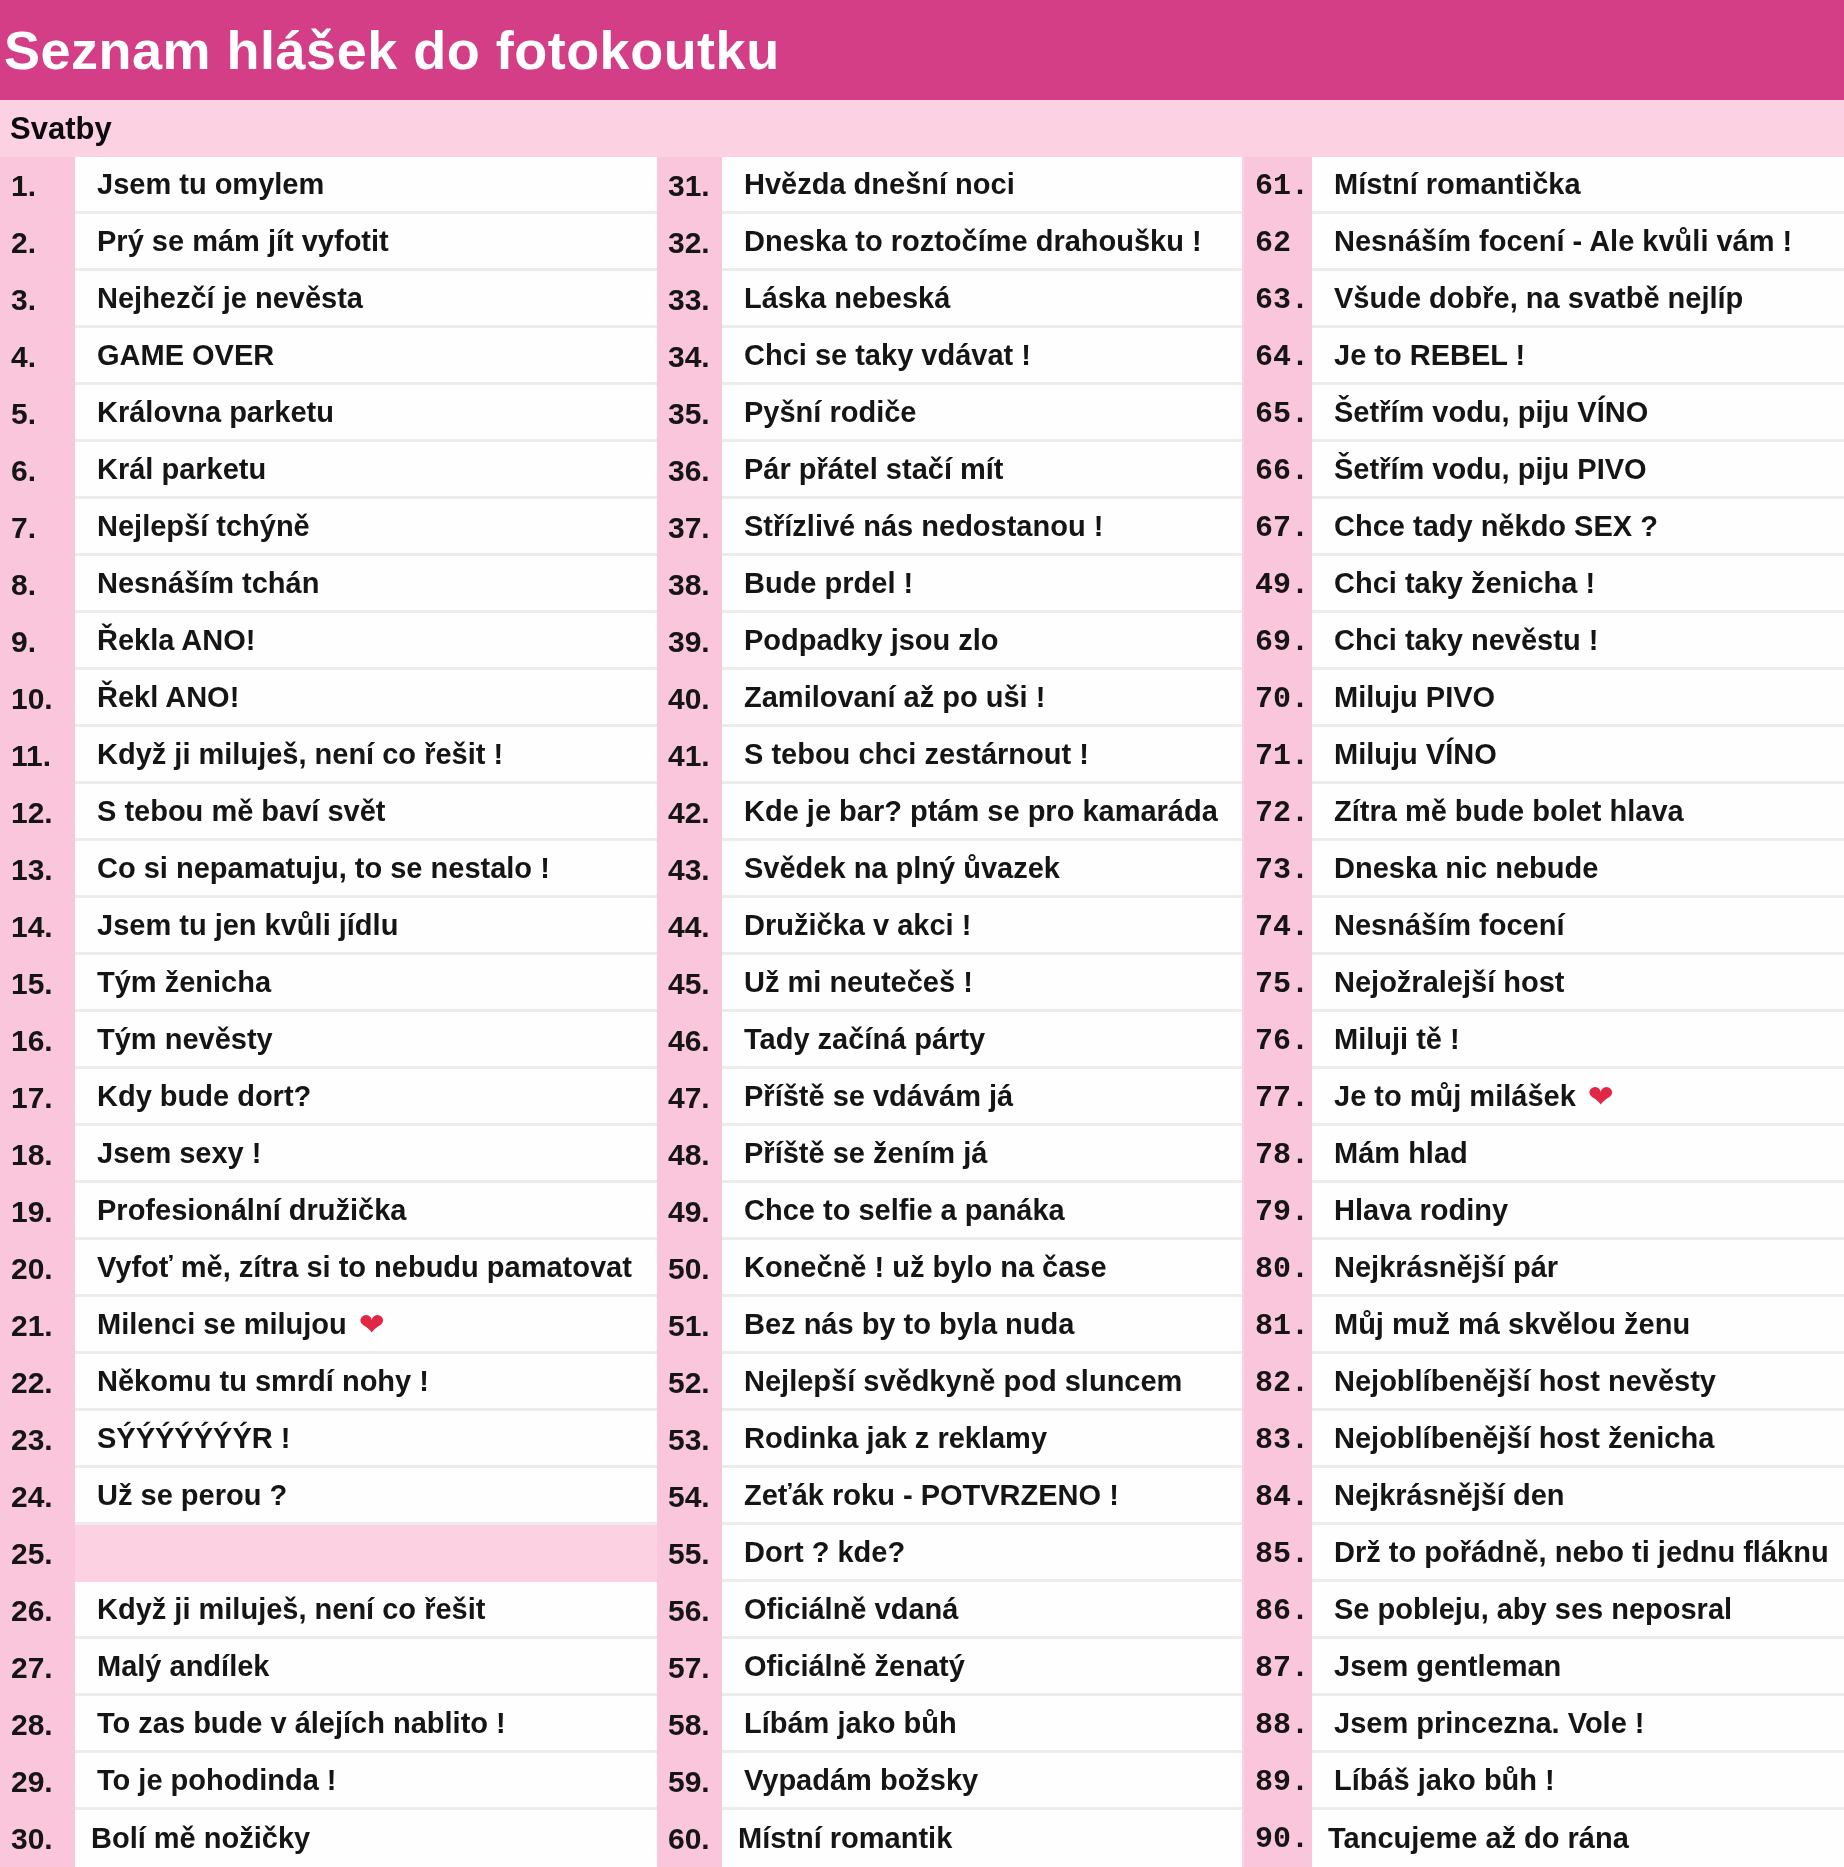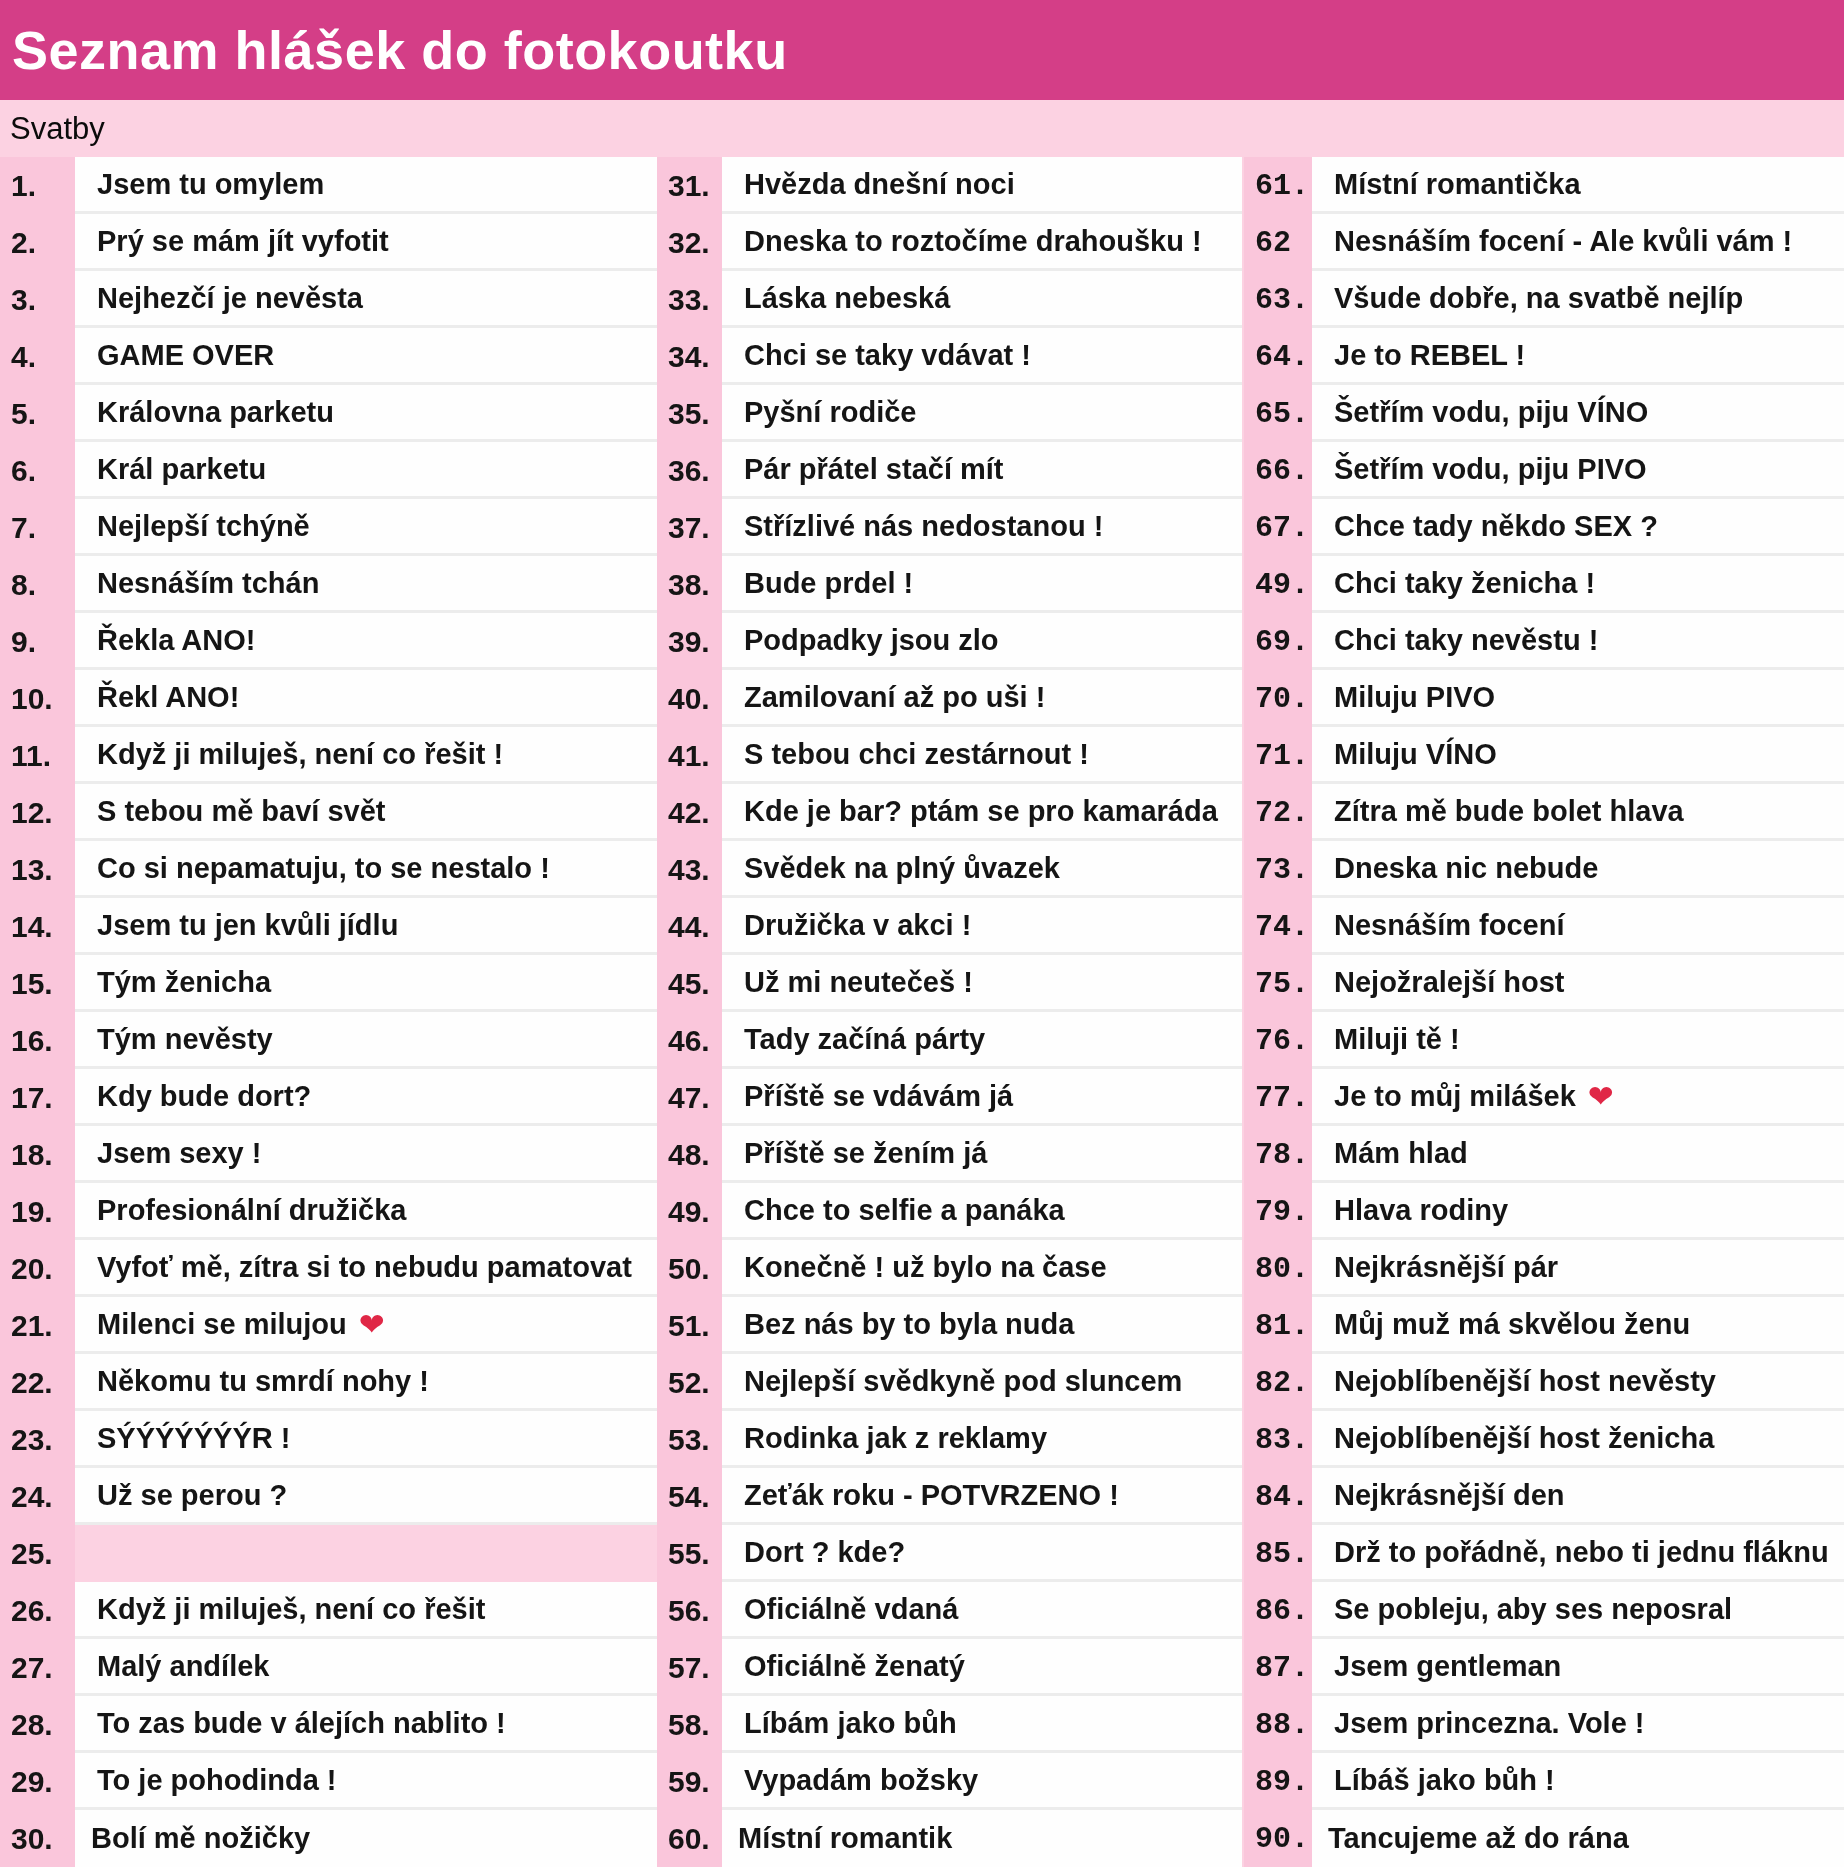--- a/index.html
+++ b/index.html
@@ -24,30 +24,30 @@
   }
   .header{
     height:100px;
     background:var(--header_bg);
     display:flex;align-items:center;
   }
   .header h1{
     color:var(--title_text);
     font-size:54px;
     font-weight:700;
-    padding-left:12px;
+    padding-left:4px;
     letter-spacing:0.5px;
     white-space:nowrap;
   }
   .section-label{
     height:57px;
     display:flex;align-items:center;
     padding-left:10px;
     font-size:31px;
-    font-weight:400;
+    font-weight:700;
     color:#0b0b0b;
   }
   .columns{
     display:grid;
     grid-template-columns:657px 585px 602px;
     height:1710px;
   }
   .col{display:flex;flex-direction:column;}
   .row{display:flex;height:57px;}
   .num{

